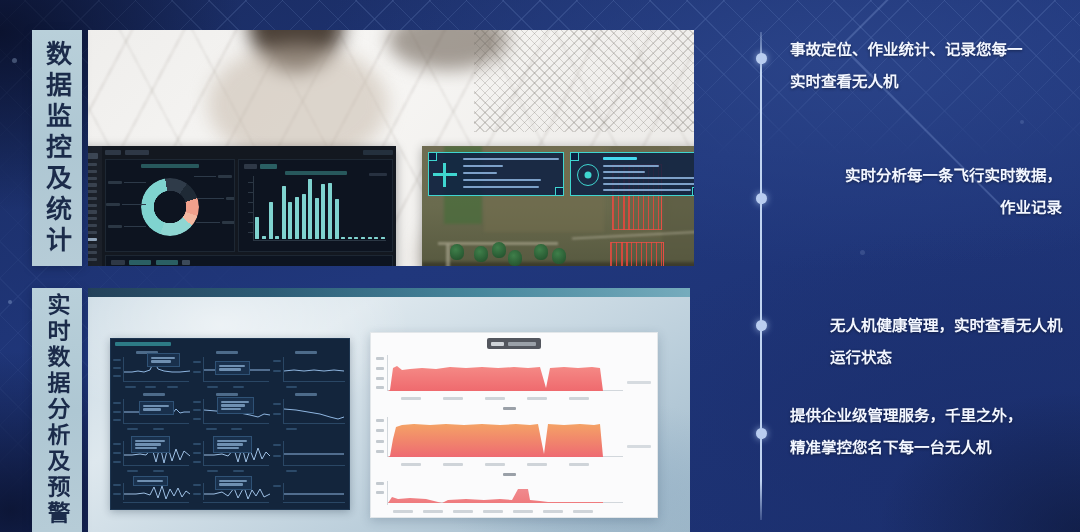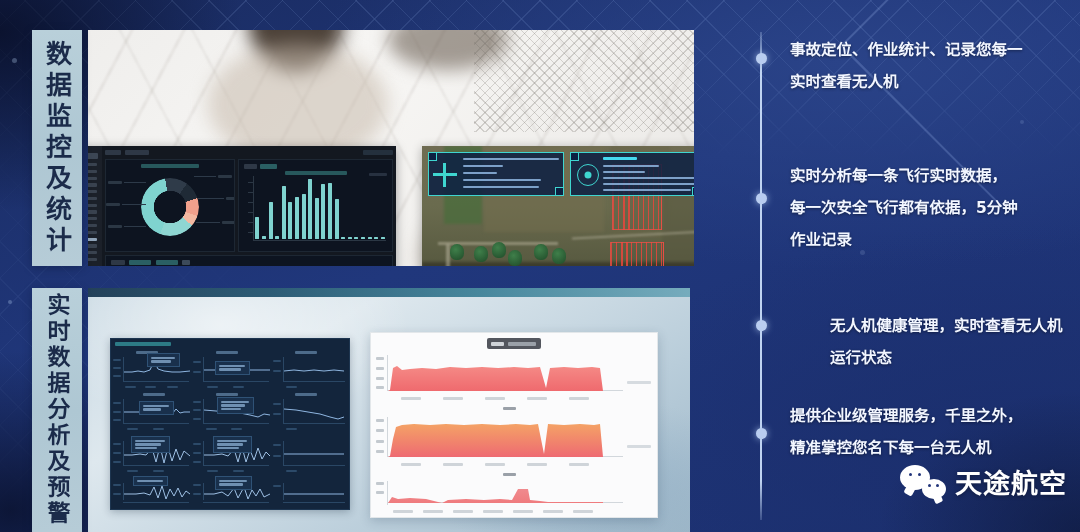--- a/index.html
+++ b/index.html
@@ -228,21 +228,21 @@
     position:absolute;left:760px;width:11px;height:11px;margin-left:-4.5px;
     border-radius:50%;background:#b9cdf0;box-shadow:0 0 7px rgba(180,205,245,.75);
   }
   .txt{
     position:absolute;left:790px;width:272px;
     font-family:"DejaVu Sans","Liberation Sans",sans-serif;
     font-size:15.5px;line-height:32px;font-weight:bold;color:#f2f6ff;
     text-shadow:0 1px 3px rgba(0,0,0,.45);
   }
   .txt.t1{top:34px;}
-  .txt.t2{top:160px;}
+  .txt.t2{top:160px;text-align:right;}
   .txt.t3{top:310px;margin-left:40px;}
   .txt.t4{top:400px;}
 
   
   .brand{position:absolute;left:900px;top:462px;display:flex;align-items:center;gap:9px;}
   .wx{position:relative;width:46px;height:34px;}
   .wx .b1,.wx .b2{position:absolute;border-radius:50%;background:#ffffff;}
   .wx .b1{left:0;top:0;width:30px;height:25px;}
   .wx .b1::after{content:"";position:absolute;left:5px;bottom:-5px;width:9px;height:9px;
     background:#fff;border-radius:2px;transform:rotate(28deg);}
@@ -694,37 +694,25 @@
   <div class="tl-dot" style="top:193px;"></div>
   <div class="tl-dot" style="top:320px;"></div>
   <div class="tl-dot" style="top:428px;"></div>
 
   <div class="txt t1">
     <div>事故定位、作业统计、记录您每一</div>
     <div>实时查看无人机</div>
   </div>
   <div class="txt t2">
     <div>实时分析每一条飞行实时数据，</div>
-    <div>每一次安全飞行都有依据，5分钟</div>
     <div>作业记录</div>
   </div>
   <div class="txt t3">
     <div>无人机健康管理，实时查看无人机</div>
     <div>运行状态</div>
   </div>
   <div class="txt t4">
     <div>提供企业级管理服务，千里之外，</div>
     <div>精准掌控您名下每一台无人机</div>
   </div>
 
-  <div class="brand">
-    <div class="wx">
-      <div class="b1"></div>
-      <div class="b2"></div>
-      <div class="e" style="left:9px;top:8px;"></div>
-      <div class="e" style="left:18px;top:8px;"></div>
-      <div class="e" style="left:28px;top:19px;"></div>
-      <div class="e" style="left:36px;top:19px;"></div>
-    </div>
-    <div class="brand-name">天途航空</div>
-  </div>
 
 </div>
 
 </body></html>

